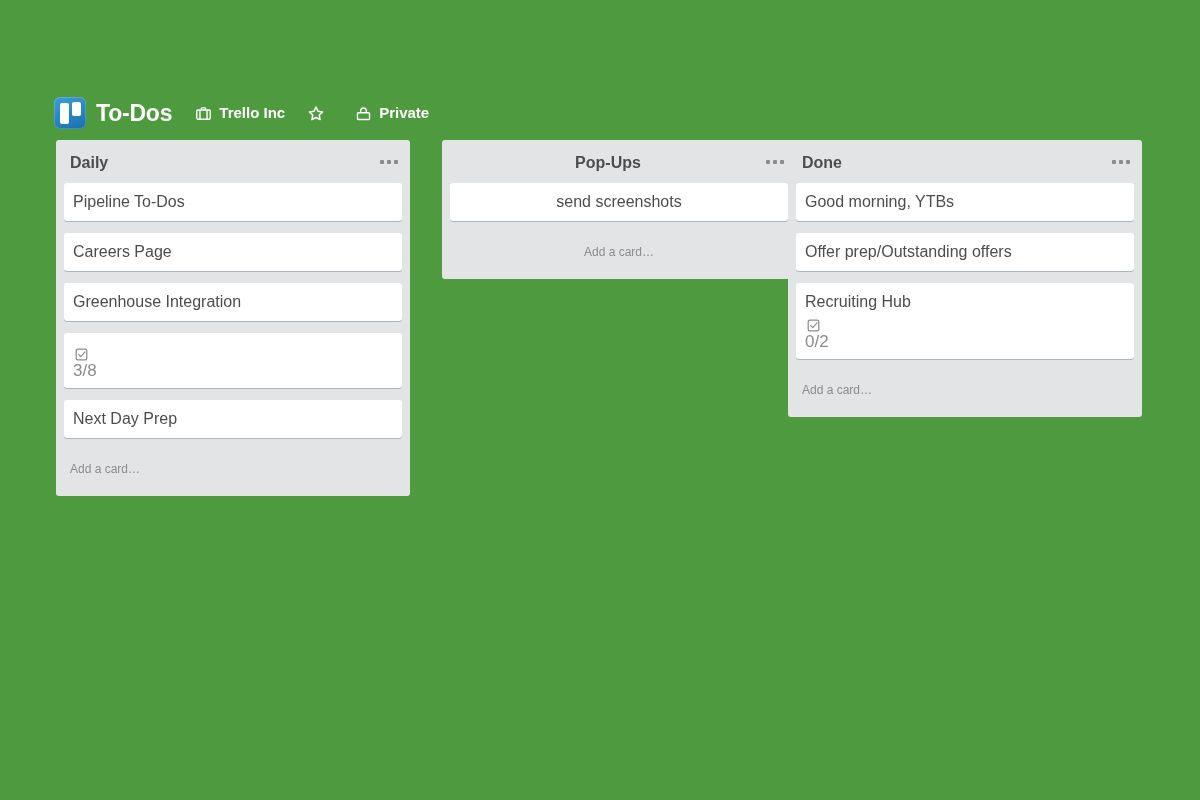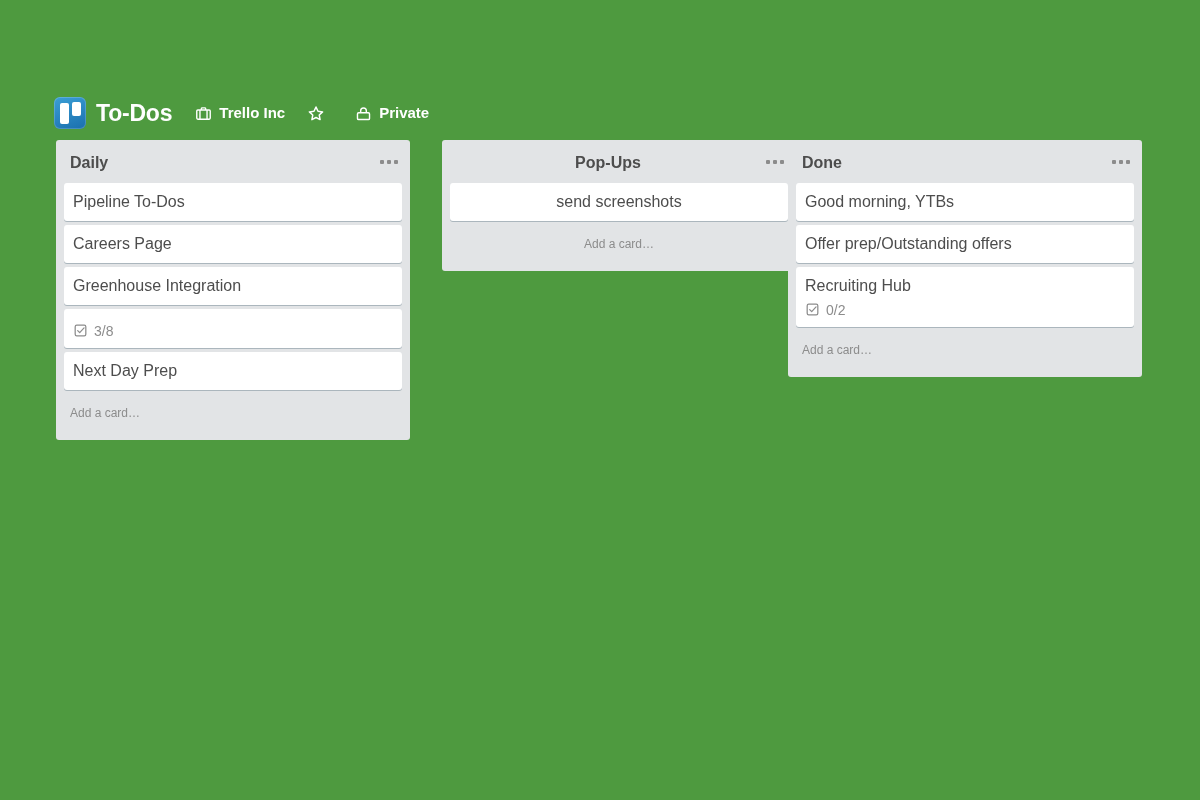--- a/index.html
+++ b/index.html
@@ -124,39 +124,40 @@
   }
 
   .cards {
     padding: 0 8px;
   }
   .card {
     background: #fff;
     border-radius: 3px;
     box-shadow: 0 1px 0 rgba(9,45,66,.25);
     padding: 8px 9px 9px 9px;
-    margin-bottom: 4px;
+    margin-bottom: 12px;
     cursor: pointer;
   }
   .card-title {
     font-size: 16px;
     color: #4d4d4d;
     line-height: 21px;
   }
   .card-badges {
     margin-top: 6px;
     display: flex;
     align-items: center;
   }
   .badge {
     display: flex;
     align-items: center;
     color: #8c8c8c;
-    font-size: 14px;
+    font-size: 17px;
     line-height: 16px;
+    flex-direction: column;
   }
   .badge-icon {
     display: inline-flex;
     width: 16px;
     height: 16px;
     margin-right: 5px;
   }
   .badge-icon svg { display: block; }
 
   .add-card {

